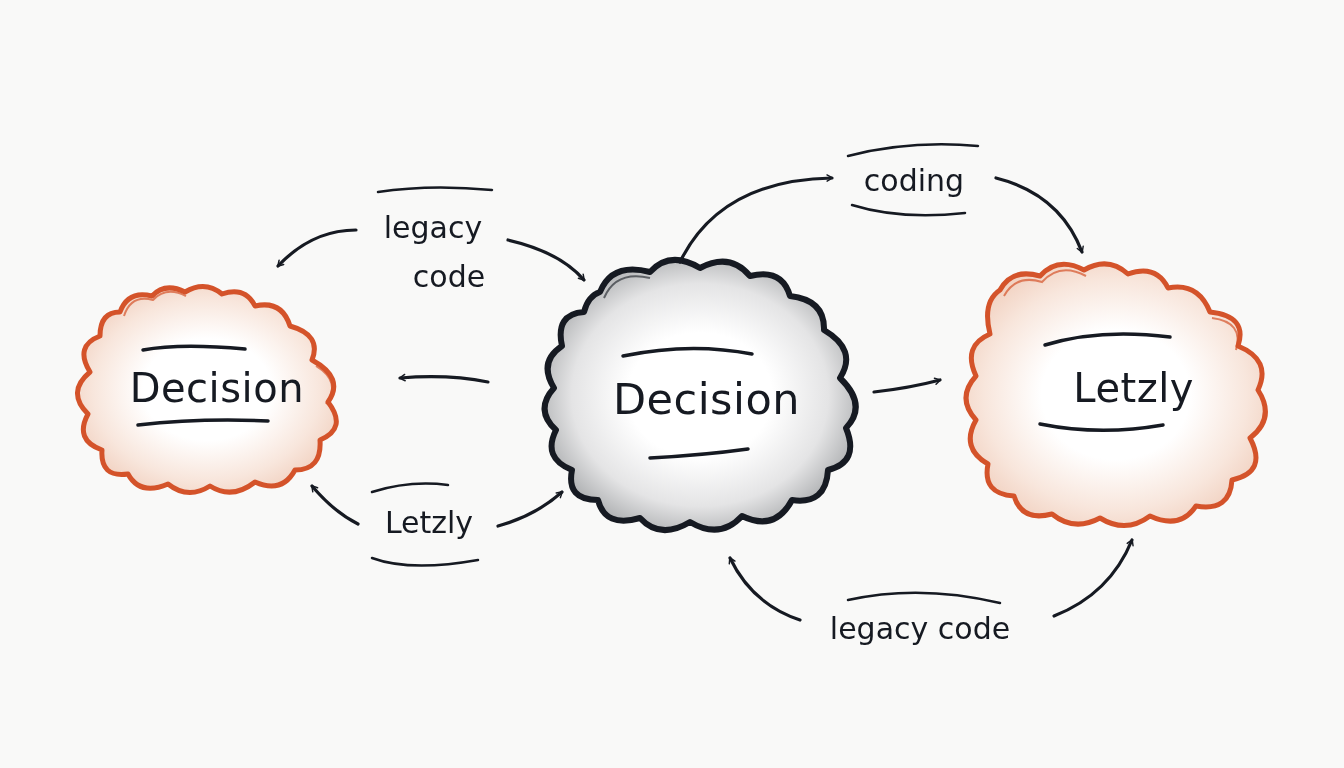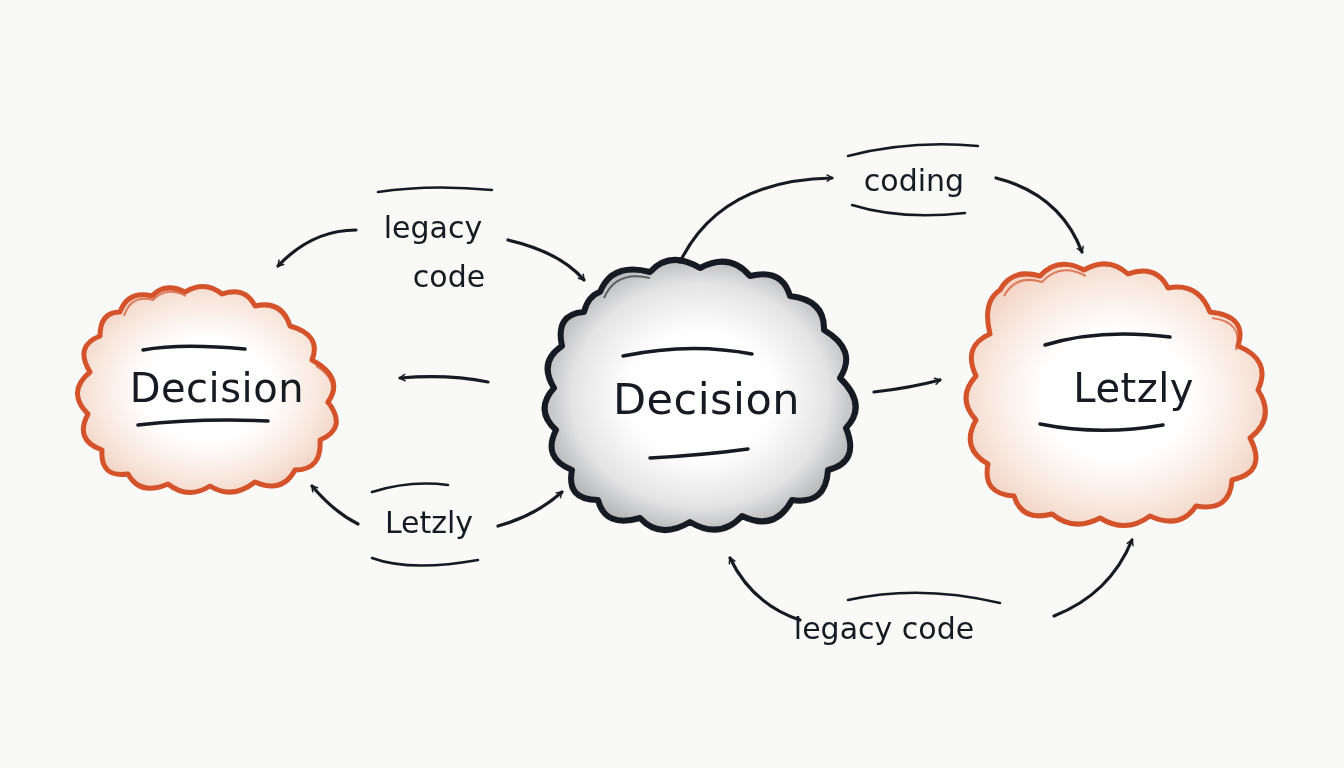--- a/index.html
+++ b/index.html
@@ -74,13 +74,13 @@
 </svg>
 
 <div class="lbl node-text" style="left:114px;top:368px;width:190px;">Decision</div>
 <div class="lbl node-text" style="left:588px;top:378px;width:212px;font-size:43px;">Decision</div>
 <div class="lbl node-text" style="left:1024px;top:368px;width:170px;">Letzly</div>
 
 <div class="lbl edge-text" style="left:368px;top:205px;width:130px;margin-top:8px;">legacy</div>
 <div class="lbl edge-text" style="left:384px;top:262px;width:130px;">code</div>
 <div class="lbl edge-text" style="left:366px;top:508px;width:126px;">Letzly</div>
 <div class="lbl edge-text" style="left:852px;top:166px;width:124px;">coding</div>
-<div class="lbl edge-text" style="left:768px;top:614px;width:232px;">legacy code</div>
+<div class="lbl edge-text" style="left:804px;top:614px;width:232px;">legacy code</div>
 
 </body></html>

